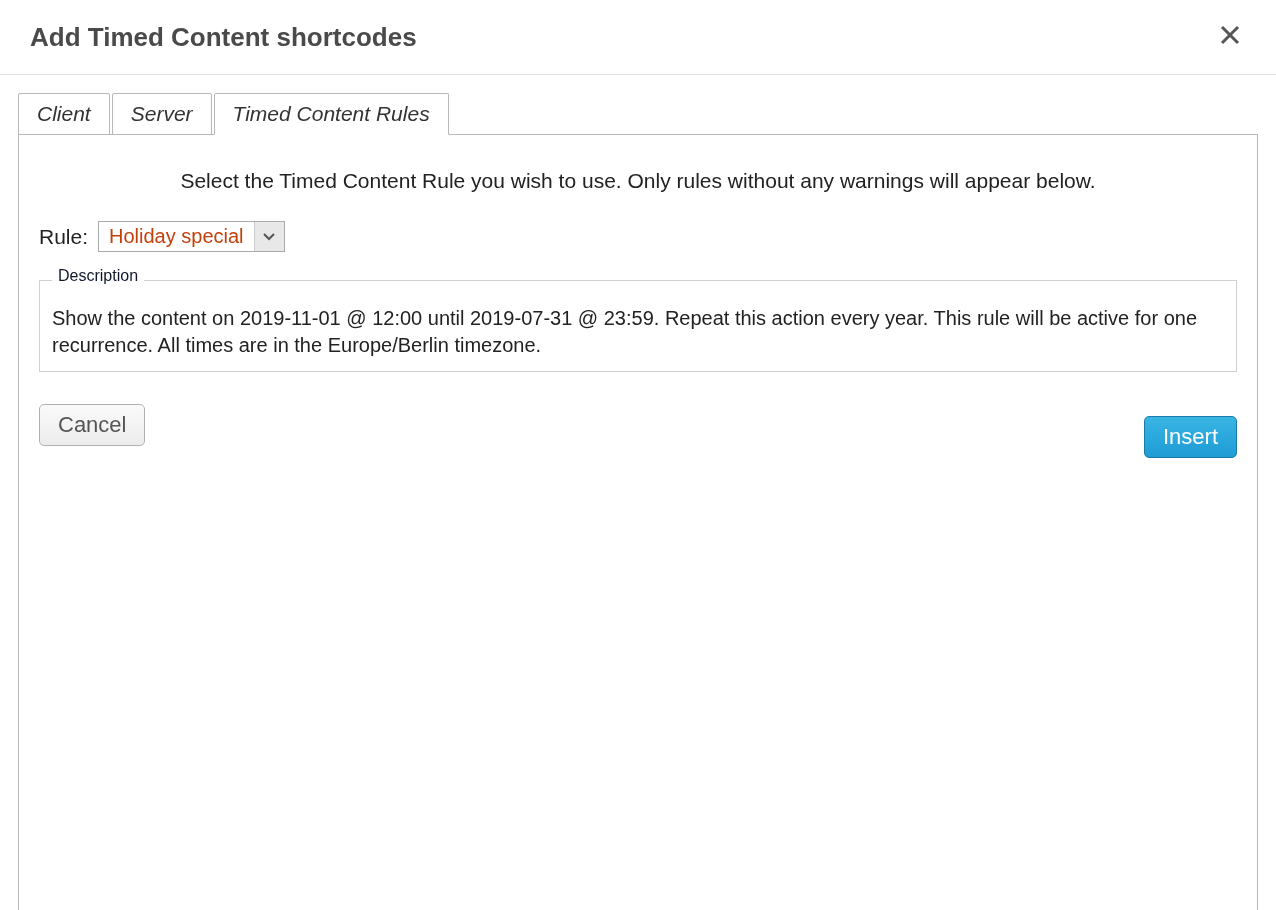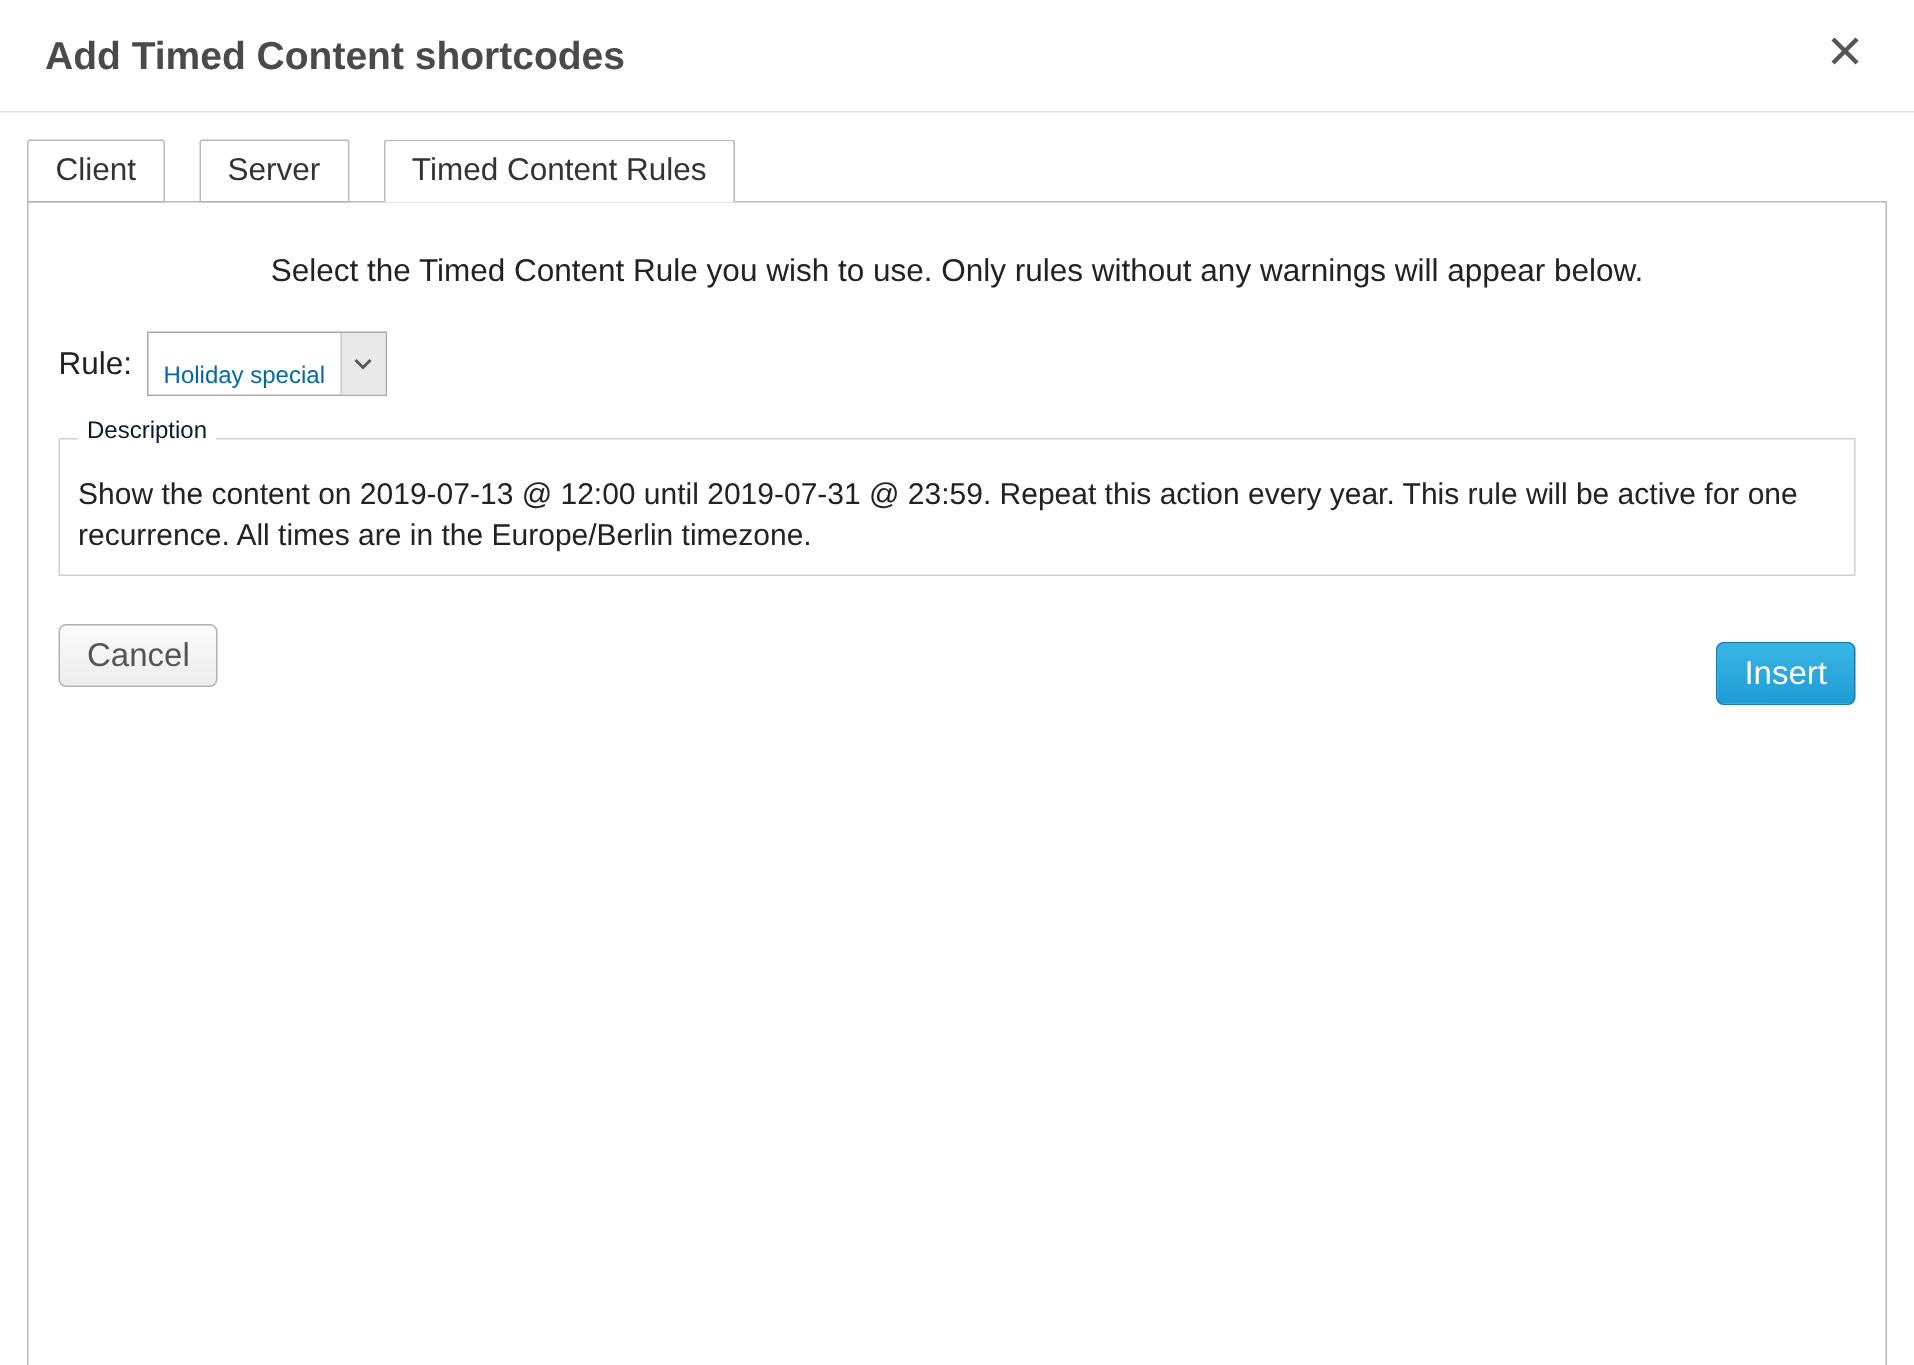--- a/index.html
+++ b/index.html
@@ -44,23 +44,24 @@
       width: 24px;
       height: 24px;
       stroke: #555555;
       stroke-width: 3;
     }
     .dialog-body {
       padding: 18px 18px 18px 18px;
     }
     .tabs {
       display: flex;
-      gap: 23px;
+      gap: 2px;
       position: relative;
       z-index: 2;
+      font-style: italic;
     }
     .tab {
       border: 1px solid #b8b8b8;
       border-bottom: 1px solid #b8b8b8;
       background: #ffffff;
       padding: 8px 18px;
       font-size: 21px;
       color: #333333;
       cursor: pointer;
       border-radius: 2px 2px 0 0;
@@ -95,25 +96,24 @@
     }
     .rule-select-wrap {
       display: inline-flex;
       align-items: stretch;
       border: 1px solid #aaaaaa;
       background: #ffffff;
       cursor: pointer;
     }
     .rule-select-value {
       padding: 3px 10px;
-      font-size: 16px;
-      color: #0369a1;
-      display: flex;
-      align-items: center;
-      margin-top: 17px;
+      font-size: 20px;
+      color: #c2410c;
+      display: flex;
+      align-items: center;
     }
     .rule-select-arrow {
       width: 30px;
       background: #e8e8e8;
       border-left: 1px solid #cccccc;
       display: flex;
       align-items: center;
       justify-content: center;
     }
     .rule-select-arrow svg {
@@ -201,21 +201,21 @@
           <span class="rule-select-arrow">
             <svg viewBox="0 0 12 8">
                 <polyline points="1,1 6,6 11,1"></polyline>
               </svg>
           </span>
         </div>
       </div>
 
       <div class="fieldset">
         <div class="fieldset-legend">Description</div>
-        <div class="fieldset-content">Show the content on 2019-07-13 @ 12:00 until 2019-07-31 @ 23:59. Repeat this action every year. This rule will be active for one recurrence. All times are in the Europe/Berlin timezone.</div>
+        <div class="fieldset-content">Show the content on 2019-11-01 @ 12:00 until 2019-07-31 @ 23:59. Repeat this action every year. This rule will be active for one recurrence. All times are in the Europe/Berlin timezone.</div>
       </div>
 
       <div class="button-row">
         <div class="btn btn-cancel">Cancel</div>
         <div class="btn btn-insert">Insert</div>
       </div>
     </div>
   </div>
 </div>
 

